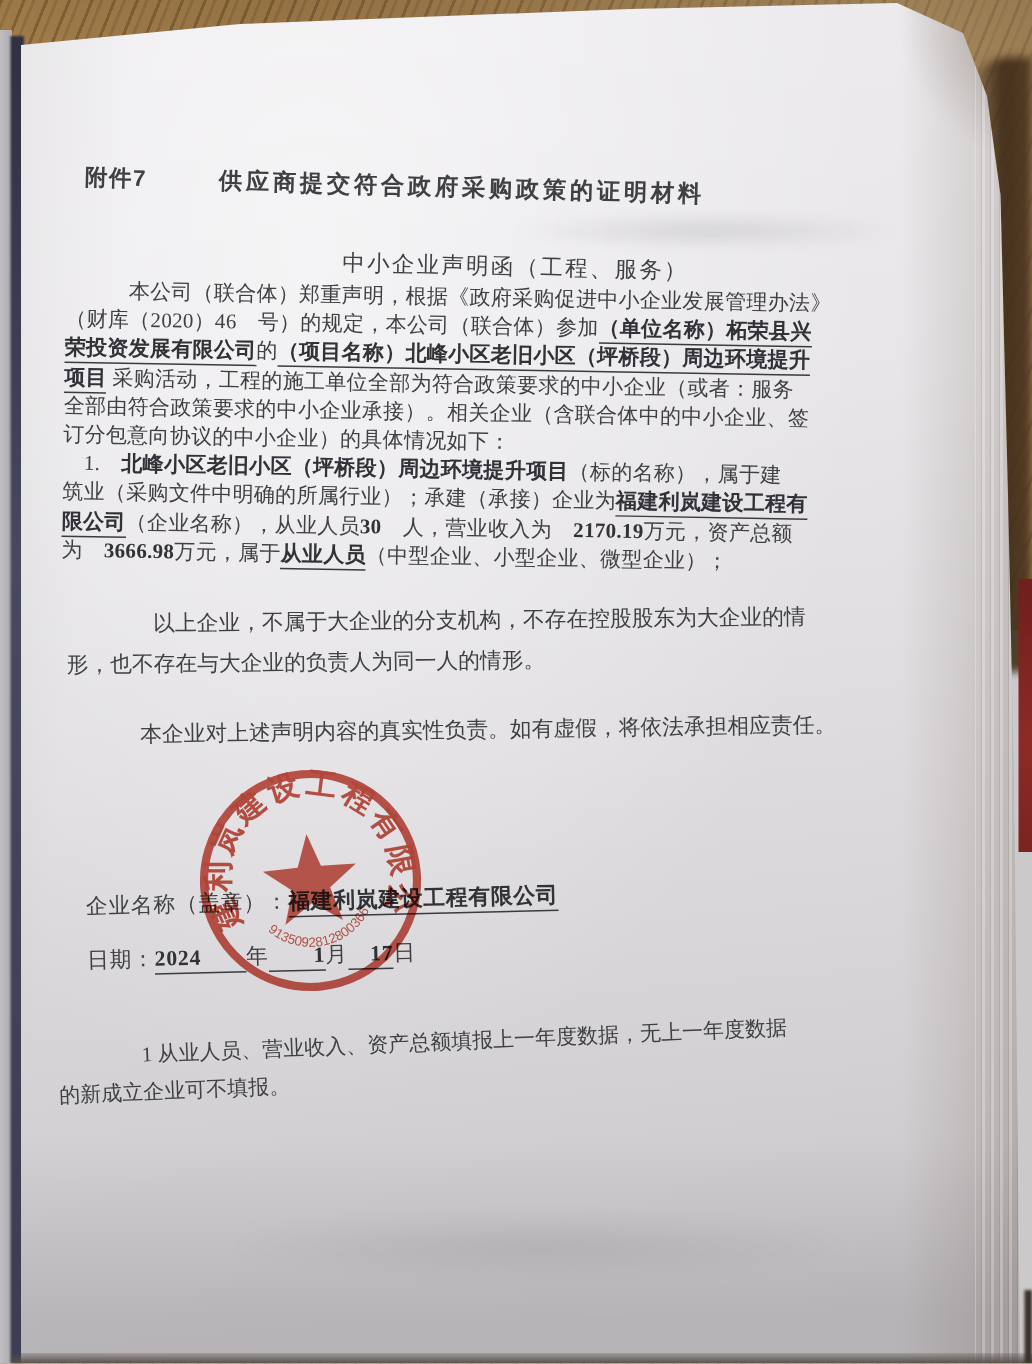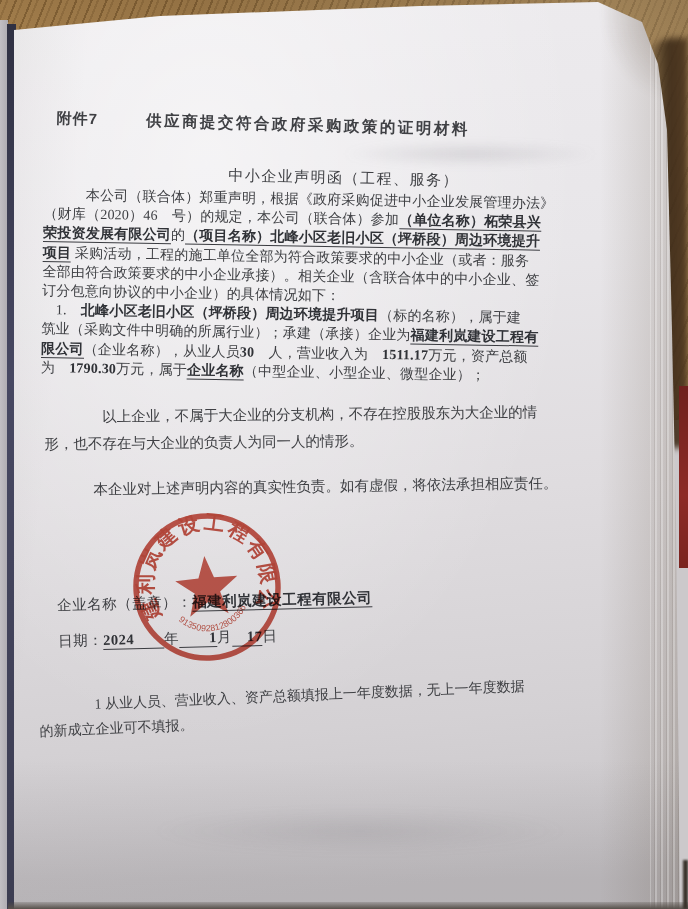--- a/index.html
+++ b/index.html
@@ -99,22 +99,22 @@
 
       <div class="block body1">
         <div class="ln ind3"><span>本公司（联合体）郑重声明，根据《政府采购促进中小企业发展管理办法》</span></div>
         <div class="ln"><span>（财库（2020）46　号）的规定，本公司（联合体）参加</span><span class="u b">（单位名称）柘荣县兴</span></div>
         <div class="ln"><span class="u b">荣投资发展有限公司</span><span>的</span><span class="u b">（项目名称）北峰小区老旧小区（坪桥段）周边环境提升</span></div>
         <div class="ln"><span class="u b">项目</span><span> 采购活动，工程的施工单位全部为符合政策要求的中小企业（或者：服务</span></div>
         <div class="ln"><span>全部由符合政策要求的中小企业承接）。相关企业（含联合体中的中小企业、签</span></div>
         <div class="ln"><span>订分包意向协议的中小企业）的具体情况如下：</span></div>
         <div class="ln ind1"><span>1.　</span><span class="b">北峰小区老旧小区（坪桥段）周边环境提升项目</span><span>（标的名称），属于建</span></div>
         <div class="ln"><span>筑业（采购文件中明确的所属行业）；承建（承接）企业为</span><span class="u b">福建利岚建设工程有</span></div>
-        <div class="ln"><span class="u b">限公司</span><span>（企业名称），从业人员</span><span class="b">30</span><span>　人，营业收入为　</span><span class="b">1511.17</span><span>万元，资产总额</span></div>
-        <div class="ln"><span>为　</span><span class="b">1790.30</span><span>万元，属于</span><span class="u b">企业名称</span><span>（中型企业、小型企业、微型企业）；</span></div>
+        <div class="ln"><span class="u b">限公司</span><span>（企业名称），从业人员</span><span class="b">30</span><span>　人，营业收入为　</span><span class="b">2170.19</span><span>万元，资产总额</span></div>
+        <div class="ln"><span>为　</span><span class="b">3666.98</span><span>万元，属于</span><span class="u b">从业人员</span><span>（中型企业、小型企业、微型企业）；</span></div>
       </div>
 
       <div class="block mid">
         <div class="ln ind4"><span>以上企业，不属于大企业的分支机构，不存在控股股东为大企业的情</span></div>
         <div class="ln"><span>形，也不存在与大企业的负责人为同一人的情形。</span></div>
       </div>
 
       <div class="block commit ind35"><span>本企业对上述声明内容的真实性负责。如有虚假，将依法承担相应责任。</span></div>
 
       <div class="block sig">

